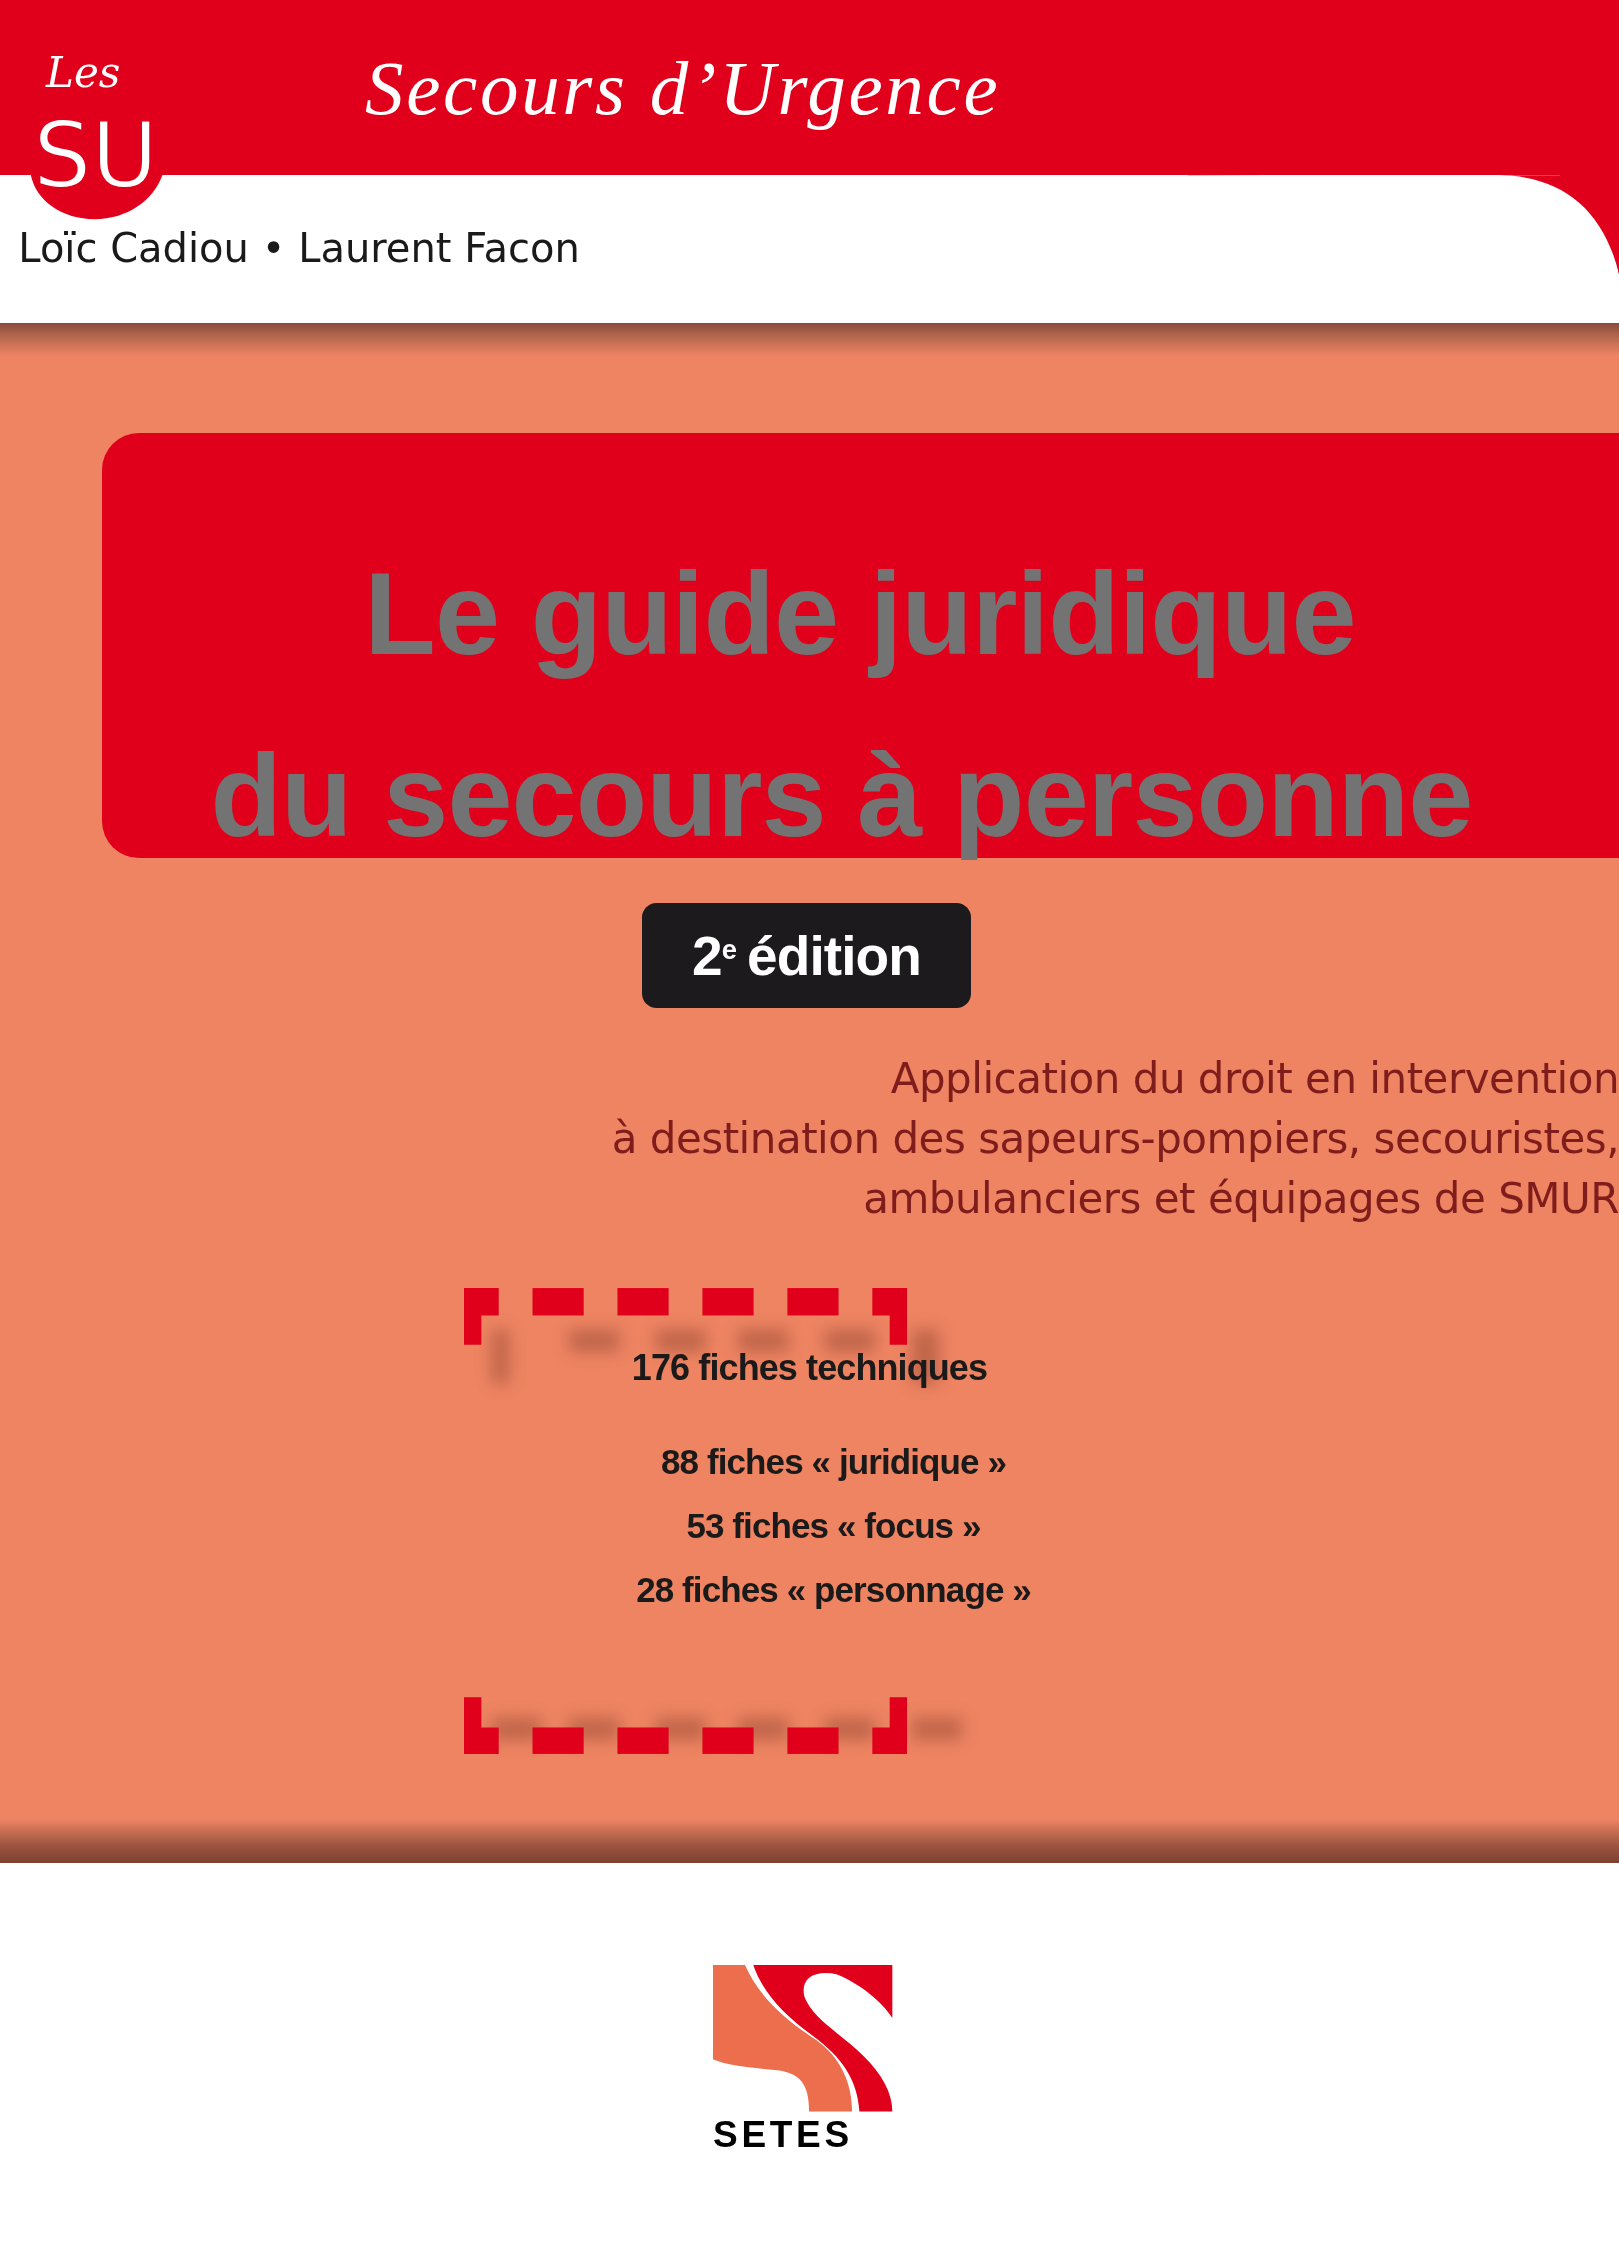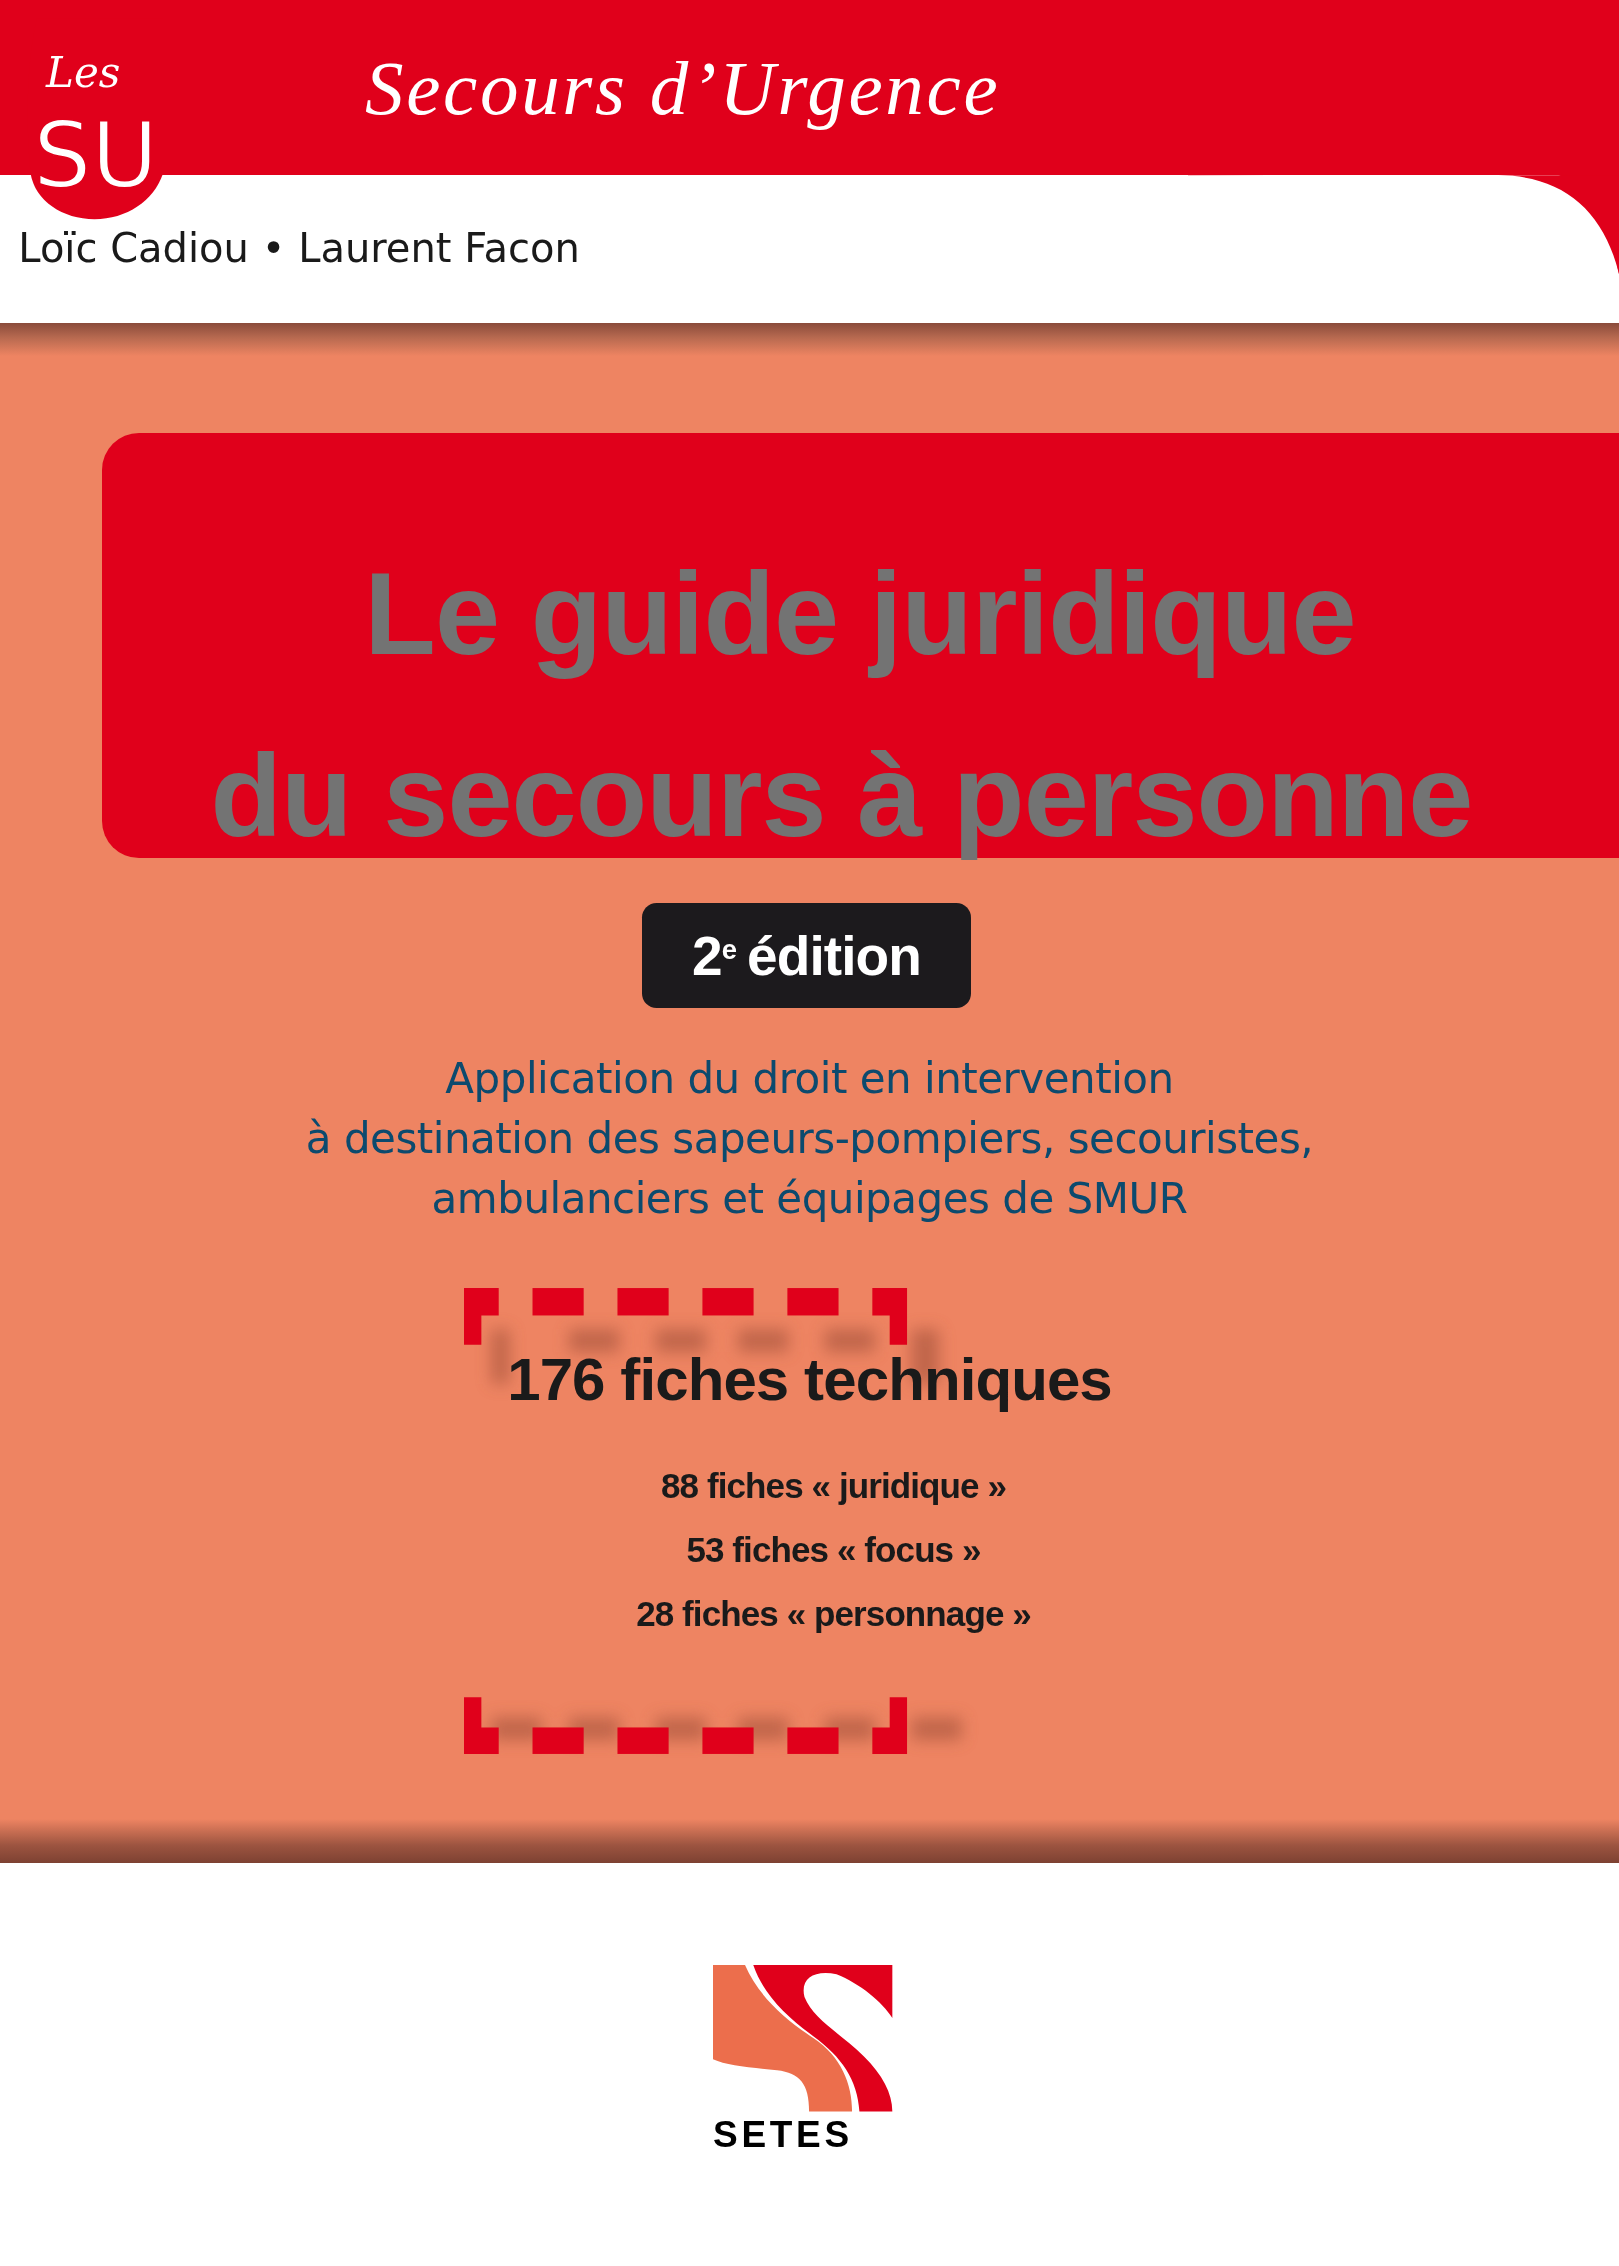--- a/index.html
+++ b/index.html
@@ -65,33 +65,33 @@
   .edition-badge {
     position: absolute; left: 642px; top: 903px; width: 329px; height: 105px;
     background: #1c1a1d; border-radius: 14.6px;
     display: flex; align-items: center; justify-content: center;
     color: #ffffff; font-family: "Liberation Sans", sans-serif; font-weight: bold;
     font-size: 55px; letter-spacing: -0.9px;
   }
   .edition-badge sup { font-size: 27.4px; position: relative; top: -5.5px; margin-right: 11px; vertical-align: top; }
   
   .subtitle {
-    position: absolute; left: 0; width: 1619px; top: 1049px; text-align: center;
+    position: absolute; left: 0; width: 1619px; top: 1049px; text-align: right;
     font-family: "DejaVu Sans", sans-serif; font-size: 42px; line-height: 60px;
-    color: #0c4a6e; letter-spacing: -0.5px;
+    color: #7f1d1d; letter-spacing: -0.5px;
   }
   .subtitle div { white-space: nowrap; }
   
   .frame { position: absolute; left: 464px; top: 1288px; width: 676px; height: 466px; }
   .frame svg { display:block; overflow: visible; }
   .fiches {
     position: absolute; left: 0; width: 1619px; top: 1350px; text-align: center;
     color: #1a1a1a; font-family: "Liberation Sans", sans-serif; font-weight: bold;
   }
-  .fiches .total { font-size: 60px; line-height: 1; margin-bottom: 44px; letter-spacing: -0.9px; }
+  .fiches .total { font-size: 36px; line-height: 1; margin-bottom: 44px; letter-spacing: -0.9px; }
   .fiches .item { font-size: 35px; line-height: 64px; letter-spacing: -0.9px; white-space: nowrap; padding-left: 48px; }
   
   .publisher-logo { position: absolute; left: 713px; top: 1965px; width: 183px; height: 192px; }
   .publisher-logo svg { display:block; }
   .publisher-name {
     position: absolute; left: 713px; top: 2116px; width: 179px; text-align: left;
     font-family: "Liberation Sans", sans-serif; font-weight: bold; color: #000000;
     font-size: 37px; letter-spacing: 3.7px; line-height: 1;
   }
 </style>

